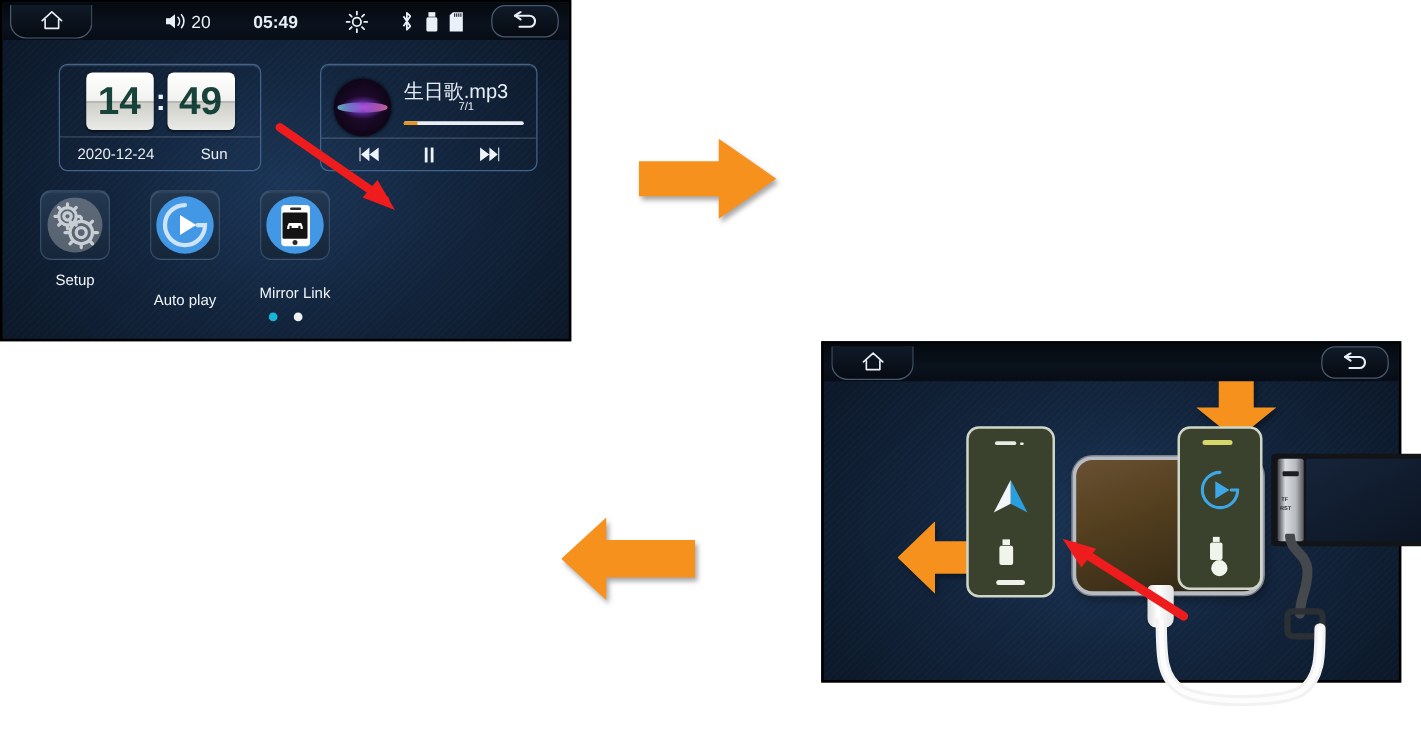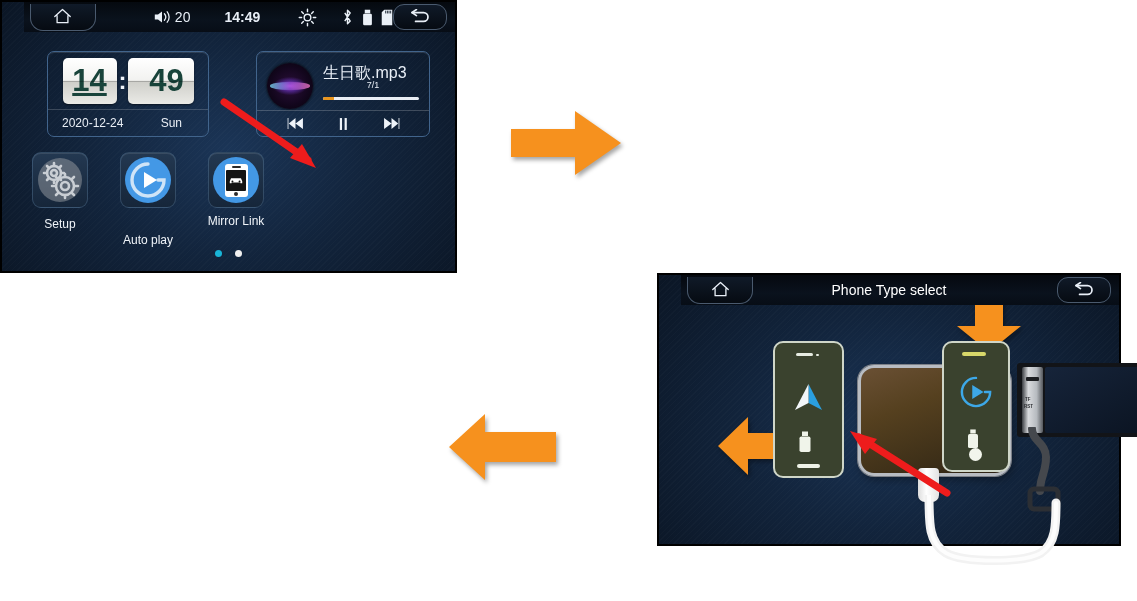--- a/index.html
+++ b/index.html
@@ -9,21 +9,21 @@
 
   
   .hu{background:#0b1624;overflow:hidden;position:relative;}
   .hu-bg{position:absolute;inset:0;
     background:
       radial-gradient(ellipse 70% 90% at 50% 55%, #1b3557 0%, #12243c 45%, #0a1422 100%);
   }
   .hu-bg:after{content:"";position:absolute;inset:0;opacity:.5;
     background:repeating-linear-gradient(135deg,rgba(255,255,255,.035) 0 1px,rgba(0,0,0,0) 1px 4px);}
   .hu-status{position:relative;height:30px;background:linear-gradient(#05090f,#0a121d 60%,#070d16);
-    display:flex;align-items:center;color:#e8eef6;font-size:14px;z-index:3;margin-left:22px;}
+    display:flex;align-items:center;color:#e8eef6;font-size:14px;z-index:3;}
   .hu-home{width:64px;height:26px;margin-left:6px;border:1px solid #4a5a6e;border-top:none;
     border-radius:0 0 13px 13px;display:flex;align-items:center;justify-content:center;
     background:linear-gradient(#101a28,#060b12);}
   .hu-back{width:52px;height:24px;margin-right:8px;border:1px solid #4a5a6e;
     border-radius:11px;display:flex;align-items:center;justify-content:center;
     background:linear-gradient(#101a28,#060b12);}
   .sb-item{display:flex;align-items:center;gap:3px;}
   .spacer{flex:1;}
   .wg{position:absolute;border-radius:7px;border:1px solid #41648c;
     background:linear-gradient(180deg,#26405f 0%,#1b3css 0%,#1a2e48 50%,#16283e 100%);
@@ -86,21 +86,21 @@
     <div style="width:56px"></div>
     <div class="sb-item">
       <svg width="20" height="16" viewBox="0 0 24 20">
         <path d="M3 7 h4 l5-4 v14 l-5-4 H3 z" fill="#eaf0f7"></path>
         <path d="M15 6 a6 6 0 0 1 0 8" fill="none" stroke="#eaf0f7" stroke-width="1.6" stroke-linecap="round"></path>
         <path d="M18.5 3.5 a10 10 0 0 1 0 13" fill="none" stroke="#eaf0f7" stroke-width="1.6" stroke-linecap="round"></path>
       </svg>
       <span>20</span>
     </div>
     <div style="width:34px"></div>
-    <span style="font-weight:bold;">14:49</span>
+    <span style="font-weight:bold;">05:49</span>
     <div style="width:38px"></div>
     <svg width="19" height="19" viewBox="0 0 24 24">
       <circle cx="12" cy="12" r="4.2" fill="none" stroke="#eaf0f7" stroke-width="1.8"></circle>
       <g stroke="#eaf0f7" stroke-width="1.8" stroke-linecap="round">
         <path d="M12 1.6v3M12 19.4v3M1.6 12h3M19.4 12h3M4.7 4.7l2.1 2.1M17.2 17.2l2.1 2.1M19.3 4.7l-2.1 2.1M6.8 17.2l-2.1 2.1"></path>
       </g>
     </svg>
     <div style="width:24px"></div>
     <svg width="13" height="18" viewBox="0 0 14 20">
       <path d="M4 5.5 L10 14.5 L7 17.5 V2.5 L10 5.5 L4 14.5" fill="none" stroke="#eaf0f7" stroke-width="1.6" stroke-linejoin="round"></path>
@@ -124,23 +124,23 @@
     <div class="hu-back">
       <svg width="24" height="16" viewBox="0 0 26 18">
         <path d="M4 4 H17 a5 5 0 0 1 0 10 H8" fill="none" stroke="#e9eff7" stroke-width="1.9" stroke-linecap="round"></path>
         <path d="M9 0.6 L4 4 L9 7.4" fill="none" stroke="#e9eff7" stroke-width="1.9" stroke-linecap="round" stroke-linejoin="round"></path>
       </svg>
     </div>
   </div>
 
   <div class="wg" style="left:45px;top:49px;width:160px;height:84px;">
     <div style="position:absolute;left:0;right:0;top:0;height:58px;display:flex;align-items:center;justify-content:center;gap:2px;">
-      <div class="flip" style="width:54px;height:46px;font-size:31px;text-decoration:underline;">14</div>
+      <div class="flip" style="width:54px;height:46px;font-size:31px;">14</div>
       <div style="color:#eef3f9;font-size:24px;font-weight:bold;width:7px;text-align:center;">:</div>
-      <div class="flip" style="width:54px;height:46px;font-size:31px;padding-left:12px;">49</div>
+      <div class="flip" style="width:54px;height:46px;font-size:31px;">49</div>
     </div>
     <div class="date-row">
       <span style="margin-left:14px;">2020-12-24</span>
       <span class="spacer"></span>
       <span style="margin-right:26px;">Sun</span>
     </div>
   </div>
 
   <div class="wg" style="left:254px;top:49px;width:172px;height:84px;">
     <div class="albumart" style="position:absolute;left:10px;top:11px;width:46px;height:46px;"></div>
@@ -207,21 +207,21 @@
               <svg width="16" height="10" viewBox="0 0 18 11">
                 <path d="M2 7 l1.4-3.4 h11.2 L16 7 v2.2 h-2 v-1 H4 v1 H2 z" fill="#fff"></path>
                 <circle cx="5" cy="7.2" r="1.1" fill="#141414"></circle>
                   <circle cx="13" cy="7.2" r="1.1" fill="#141414"></circle>
               </svg>
             </div>
             <div style="position:absolute;left:9.5px;bottom:1px;width:4px;height:4px;border-radius:50%;background:#2b2b2b;"></div>
           </div>
         </div>
       </div>
-      <div class="applabel" style="margin-top:6px;">Mirror Link</div>
+      <div class="applabel" style="margin-top:19px;">Mirror Link</div>
     </div>
   </div>
 
   <div style="position:absolute;left:0;right:0;bottom:14px;display:flex;justify-content:center;gap:13px;z-index:3;">
     <div class="dot" style="background:#19b5d8;"></div>
     <div class="dot" style="background:#f0f0f0;"></div>
   </div>
 
   <svg class="redarrow" style="left:218px;top:96px;" width="110" height="82" viewBox="0 0 110 82">
     <path d="M4 4 L88 62" stroke="#EE1C1C" stroke-width="7" stroke-linecap="round"></path>
@@ -239,21 +239,20 @@
       </svg>
     </div>
     <div class="spacer"></div>
     <div class="hu-back">
       <svg width="24" height="16" viewBox="0 0 26 18">
         <path d="M4 4 H17 a5 5 0 0 1 0 10 H8" fill="none" stroke="#e9eff7" stroke-width="1.9" stroke-linecap="round"></path>
         <path d="M9 0.6 L4 4 L9 7.4" fill="none" stroke="#e9eff7" stroke-width="1.9" stroke-linecap="round" stroke-linejoin="round"></path>
       </svg>
     </div>
   </div>
-  <div class="pt-title">Phone Type select</div>
 
   <div class="phonecard" style="left:114px;top:66px;width:67px;height:133px;">
     <div style="position:absolute;left:21px;top:10px;width:17px;height:3px;border-radius:2px;background:#e7ece2;"></div>
     <div style="position:absolute;left:41px;top:10.5px;width:2.5px;height:2.5px;border-radius:50%;background:#e7ece2;"></div>
     <svg style="position:absolute;left:18px;top:40px;" width="31" height="30" viewBox="0 0 31 30">
       <path d="M15.5 1 L29 27 L15.5 20 Z" fill="#2a9fe0"></path>
       <path d="M15.5 1 L2 27 L15.5 20 Z" fill="#f2f6f9"></path>
     </svg>
     <svg style="position:absolute;left:23px;top:88px;" width="14" height="22" viewBox="0 0 14 22">
       <rect x="4" y="0.5" width="6" height="4.5" fill="#f0f4ea"></rect>

